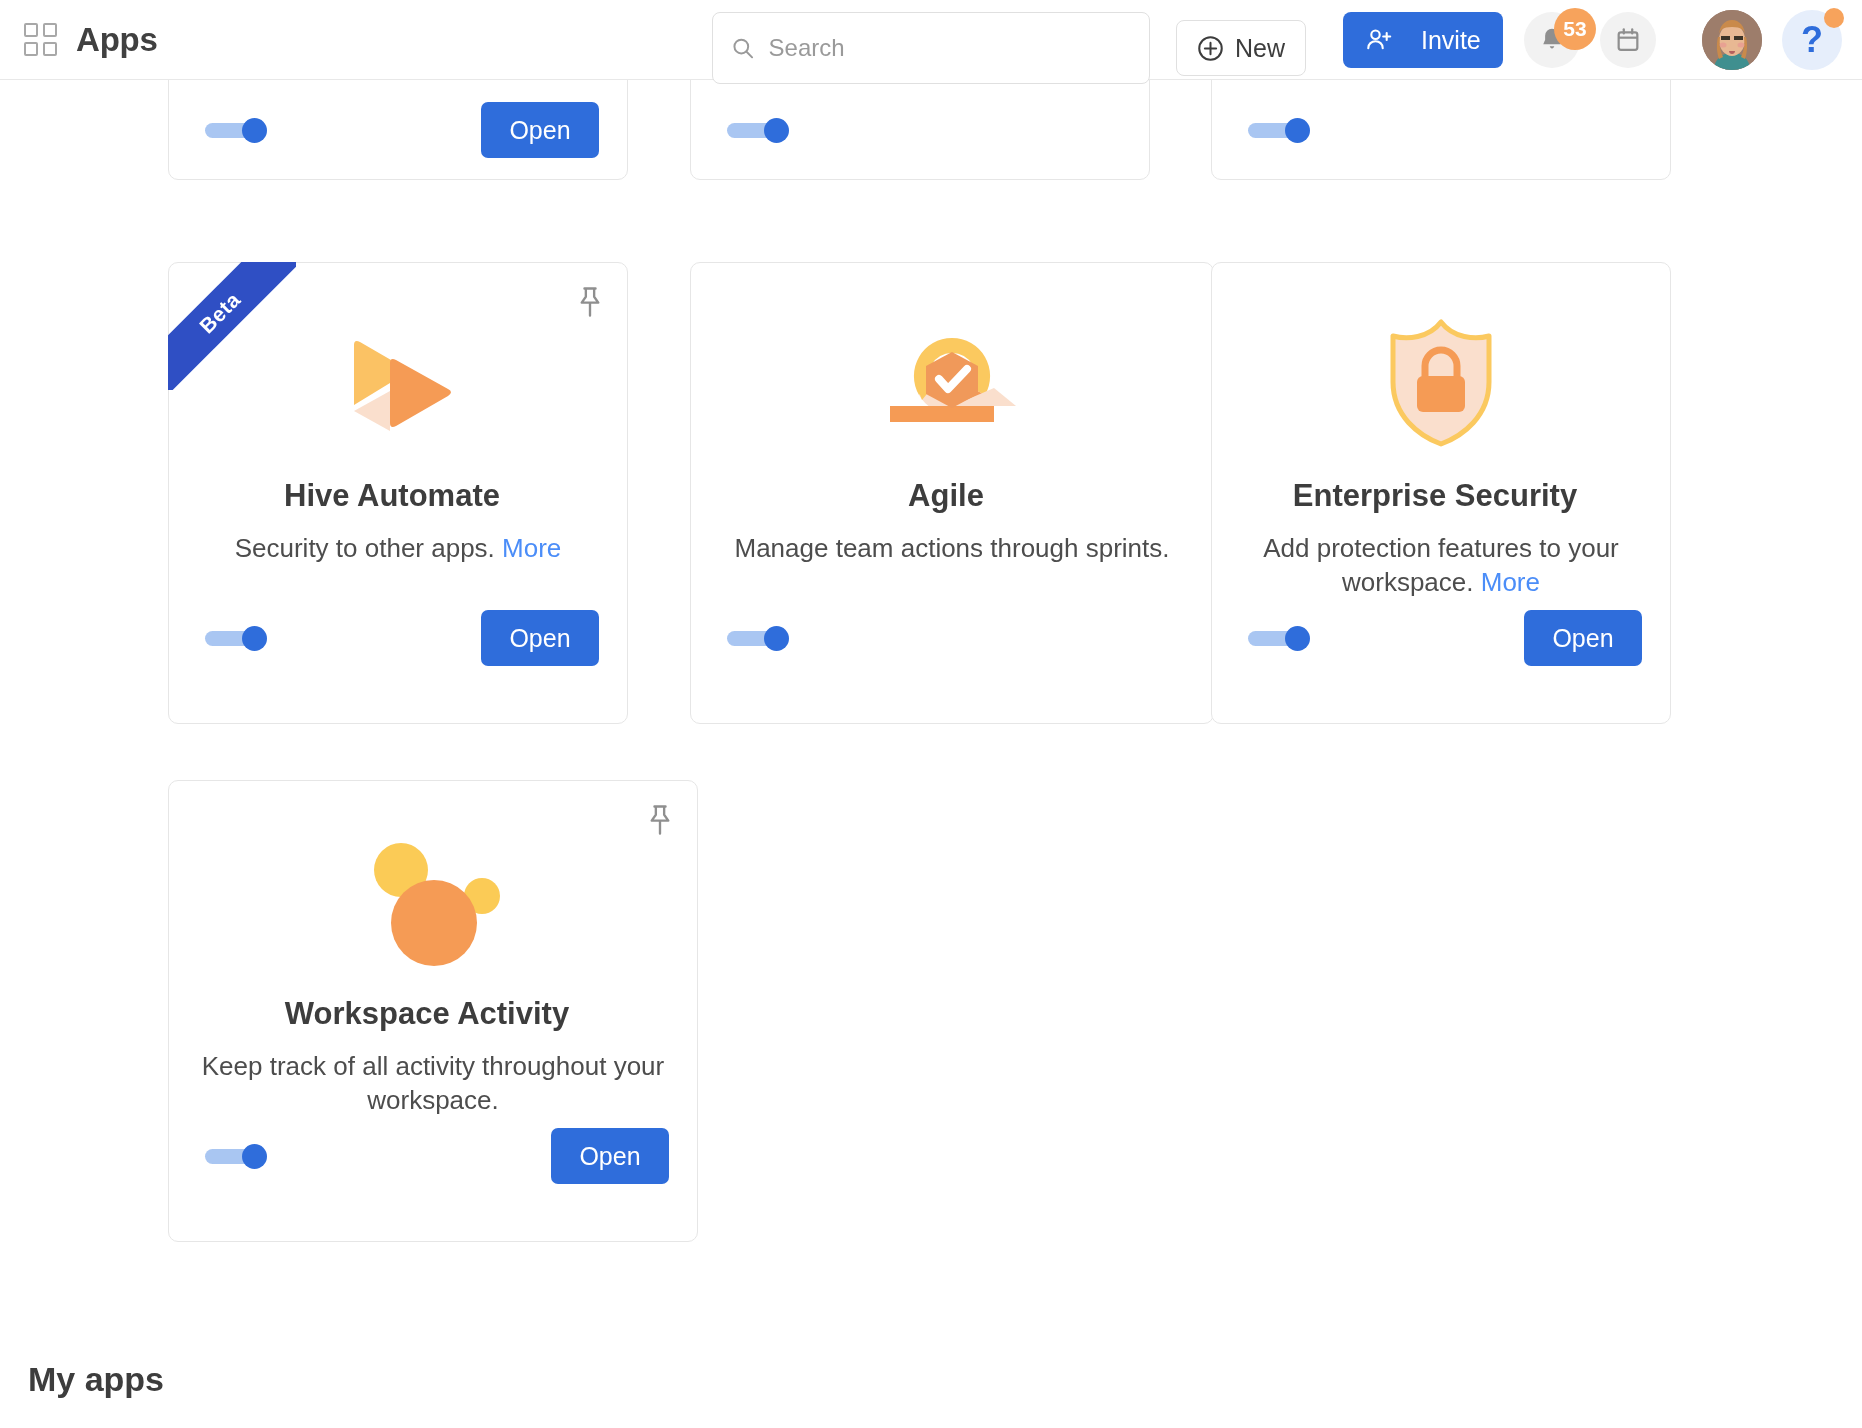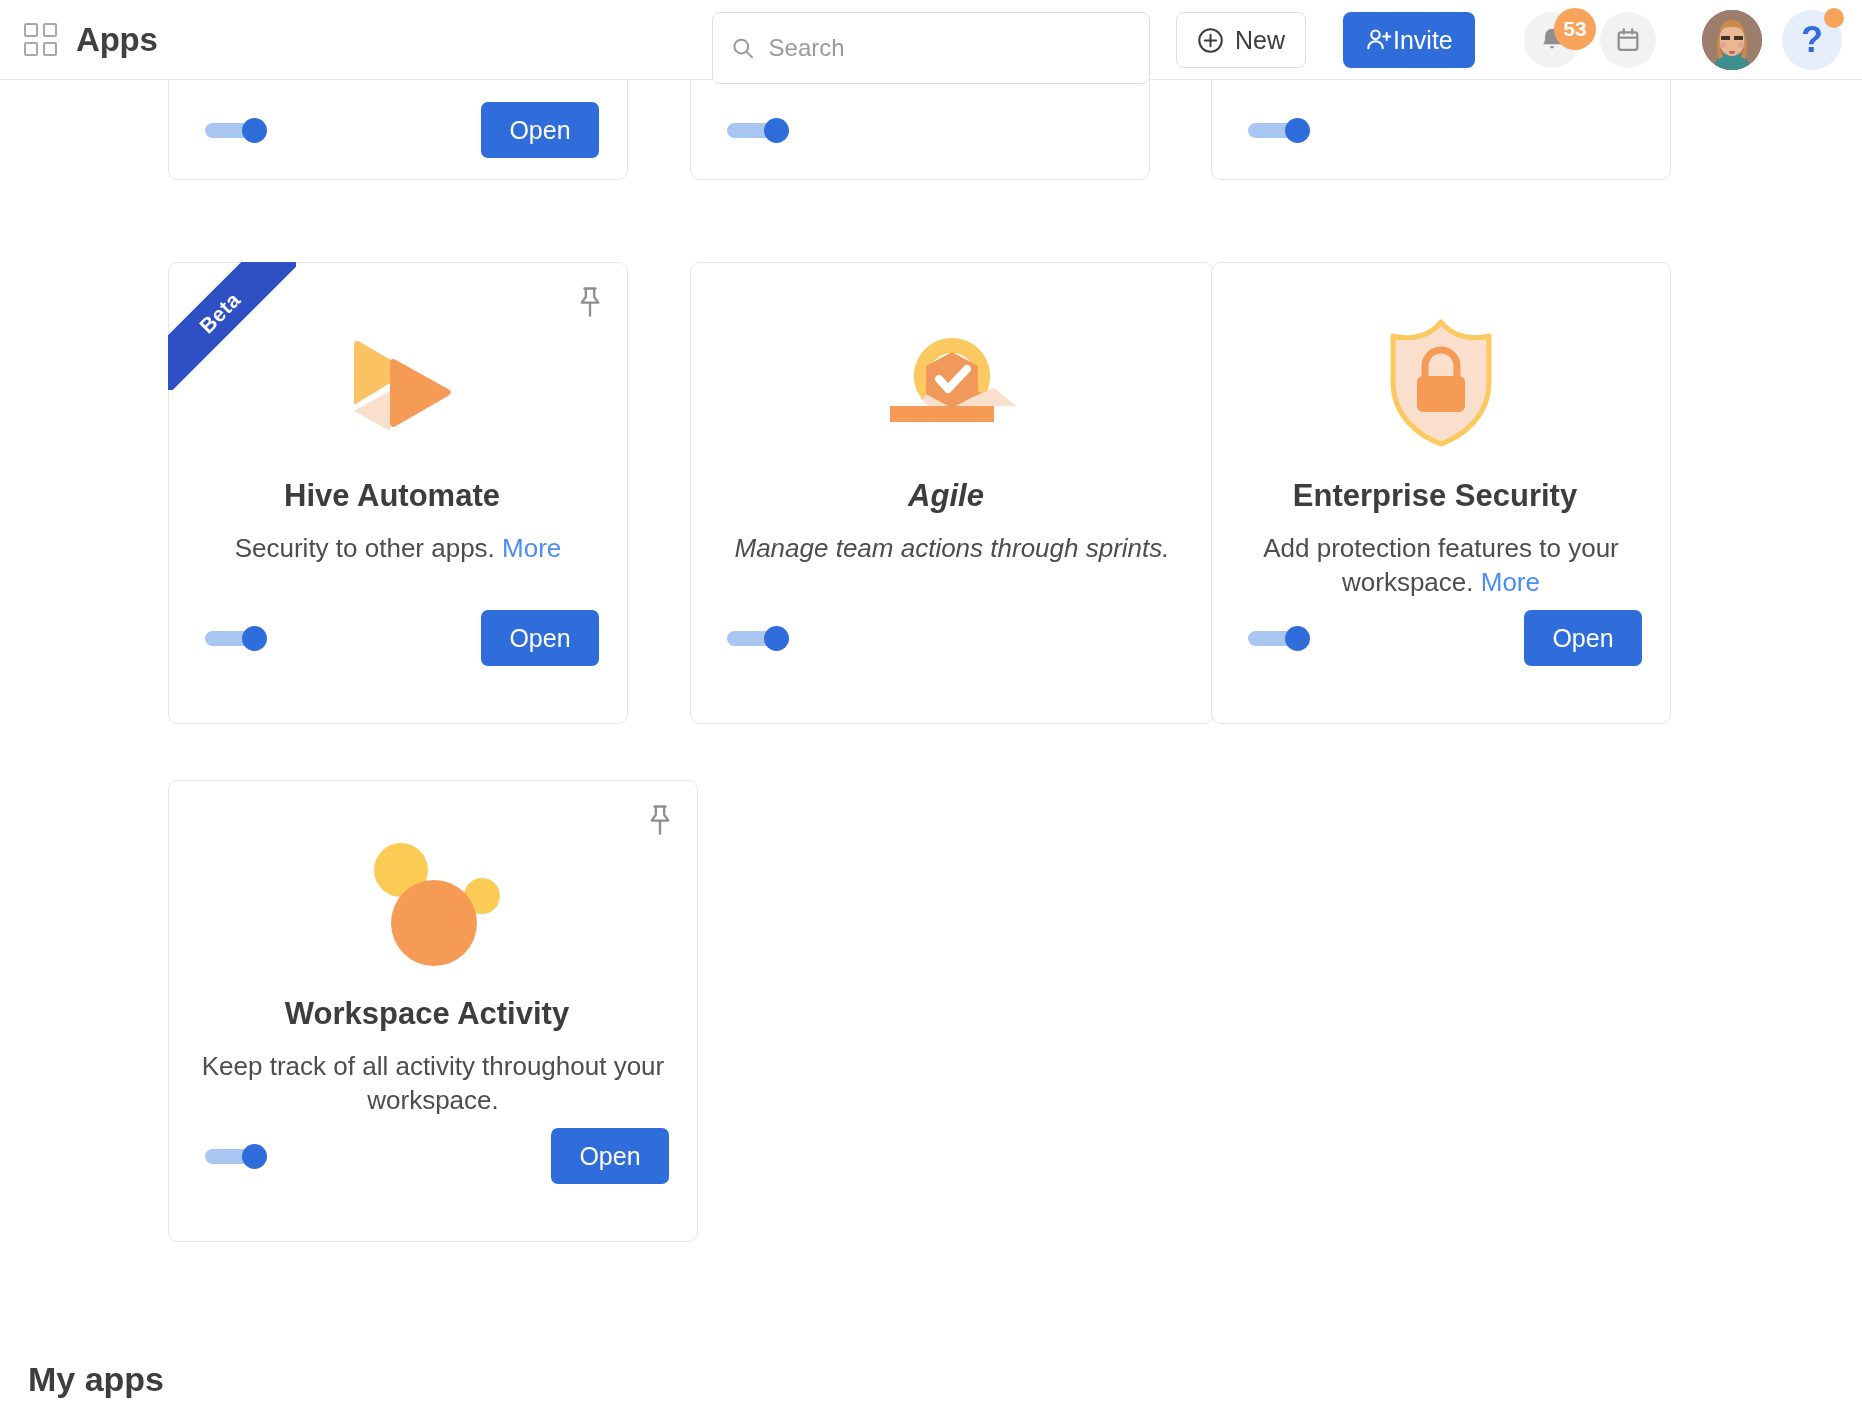--- a/index.html
+++ b/index.html
@@ -69,21 +69,21 @@
     color: #4a4a4a;
     font-family: "Liberation Sans", sans-serif;
     width: 100%;
     background: transparent;
   }
   .search-input::placeholder { color: #9a9a9a; }
 
   .new-btn {
     position: absolute;
     left: 1176px;
-    top: 12px;
+    top: 20px;
     height: 56px;
     padding: 0 20px;
     border: 1px solid #e0e0e0;
     border-radius: 8px;
     background: #fff;
     display: flex;
     align-items: center;
     gap: 11px;
     font-size: 25px;
     color: #3d3d3d;
@@ -95,21 +95,21 @@
     position: absolute;
     left: 1343px;
     top: 12px;
     height: 56px;
     padding: 0 22px;
     border: none;
     border-radius: 8px;
     background: #2f6ddb;
     display: flex;
     align-items: center;
-    gap: 0;
+    gap: 28px;
     font-size: 25px;
     color: #ffffff;
     cursor: pointer;
     font-family: "Liberation Sans", sans-serif;
   }
 
   .icon-circle {
     position: absolute;
     top: 12px;
     width: 56px; height: 56px;
@@ -410,21 +410,21 @@
       <span class="more-link">More</span>
     </div>
 
     <div class="toggle" style="left:36px; top:363px;">
       <span class="track"></span>
       <span class="knob"></span>
     </div>
     <button class="open-btn" style="right:28px; top:347px;">Open</button>
   </div>
 
-  <div class="card" style="left:690px; top:182px; width:524px; height:462px;font-style:italic;">
+  <div class="card" style="left:690px; top:182px; width:524px; height:462px;">
     <div class="card-icon">
       <svg width="140" height="120" viewBox="0 0 140 120">
         <path d="M70 16a38 38 0 0 1 33 57l-13-7A23 23 0 0 0 70 31z" fill="#fbc95f"></path>
         <path d="M70 16a38 38 0 0 0-33 57l13-7A23 23 0 0 1 70 31z" fill="#fbc95f"></path>
         <path d="M37 73a38 38 0 0 0 33 19v-15a23 23 0 0 1-20-11z" fill="#fadfcd"></path>
         <path d="M103 73a38 38 0 0 1-33 19v-15a23 23 0 0 0 20-11z" fill="#f59b55"></path>
         <path d="M33 60 L53 62 L40 78 Z" fill="#fbc95f"></path>
         <path d="M8 84 h104 v16 H8 z" fill="#f59b55"></path>
         <path d="M70 84 h42 l22 0 -22 -18 z" fill="#fadfcd"></path>
         <path d="M70 30 L96 44 v28 L70 86 L44 72 V44 Z" fill="#f0995a"></path>

